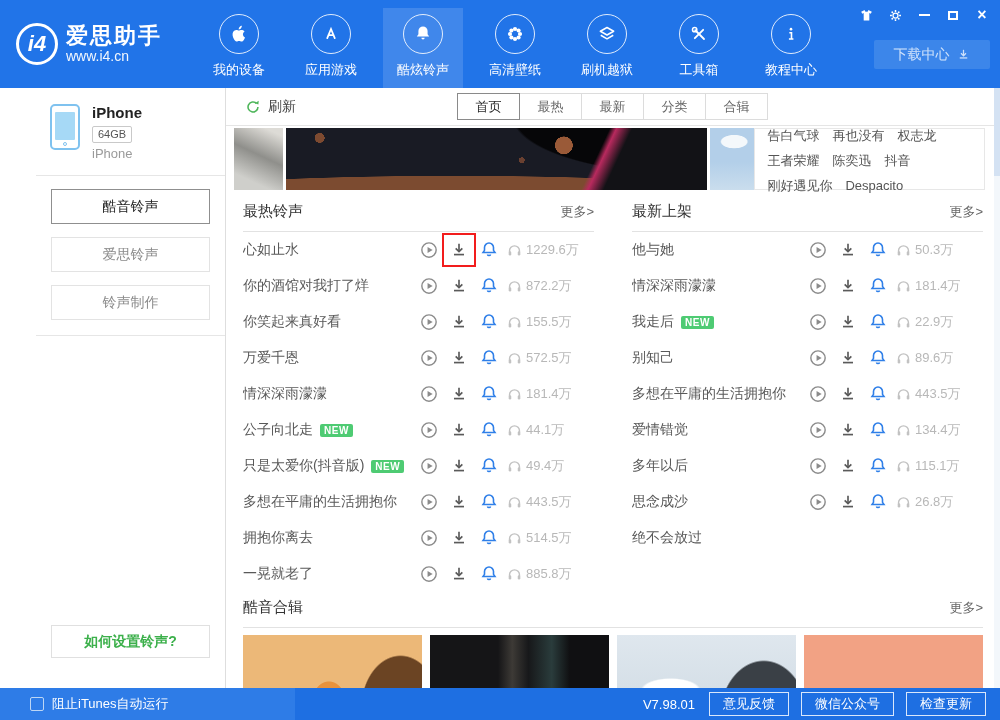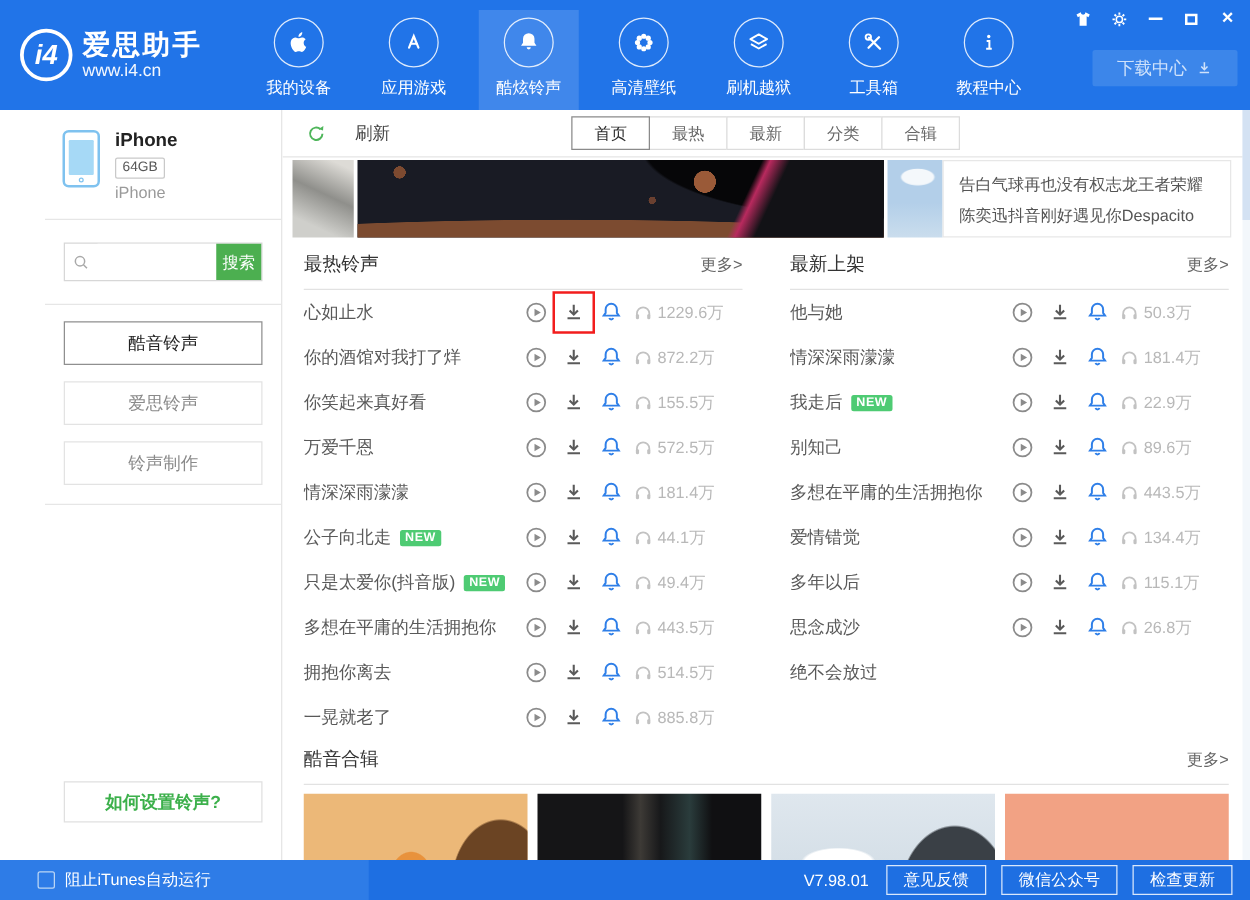--- a/index.html
+++ b/index.html
@@ -44,40 +44,40 @@
   .search-btn { width:36px; background:#4caf50; color:#fff; border:none; font-size:13px; cursor:pointer; font-family:inherit; flex:none; }
   .side-menu { padding:13px 15px 2px; border-bottom:1px solid #e6e6e6; }
   .smenu-btn { display:block; width:100%; height:35px; background:#fff; margin-bottom:13px; font-size:14px; cursor:pointer; font-family:inherit; border:1px solid #e3e3e3; color:#8a8a8a; }
   .smenu-btn.active { border:1px solid #8f8f8f; color:#222; }
   .side-fill { flex:1; }
   .help-btn { margin:0 15px 30px; height:33px; background:#fff; border:1px solid #e0e0e0; color:#3cb04b; font-size:14px; font-weight:bold; cursor:pointer; font-family:inherit; }
 
   
   .main { flex:1; overflow:hidden; display:flex; flex-direction:column; position:relative; background:#fff; }
   .toolbar { height:38px; flex:none; border-bottom:1px solid #e5e5e5; position:relative; display:flex; align-items:center; justify-content:center; }
-  .refresh { position:absolute; left:18px; top:0; bottom:0; display:flex; align-items:center; gap:22px; background:none; border:none; cursor:pointer; font-family:inherit; font-size:14px; color:#444; }
+  .refresh { position:absolute; left:18px; top:0; bottom:0; display:flex; align-items:center; gap:6px; background:none; border:none; cursor:pointer; font-family:inherit; font-size:14px; color:#444; }
   .tabs { display:flex; }
   .tab { width:63px; height:27px; border:1px solid #dcdcdc; margin-left:-1px; background:#fff; display:flex; align-items:center; justify-content:center; font-size:13px; color:#666; cursor:pointer; font-family:inherit; }
   .tab.active { border-color:#8a8a8a; color:#2b2b2b; position:relative; z-index:2; }
 
   .banner { height:62px; flex:none; margin:2px 15px 0 8px; display:flex; align-items:stretch; }
   .bn { cursor:pointer; }
   .bn-left { width:50px; background:linear-gradient(25deg,#cfcfcb 20%,#8f8f8b 55%,#dddbd6 90%); margin-right:3px; }
   .bn-main { width:432px; background:
       radial-gradient(9px 9px at 66% 28%, #9a5a38 97%, transparent),
       radial-gradient(5px 5px at 8% 16%, #7d4a30 97%, transparent),
       radial-gradient(3px 3px at 56% 52%, #6a4030 97%, transparent),
       linear-gradient(115deg, transparent 72%, #b82a5e 73.5%, #121216 77%),
       radial-gradient(75% 160% at 98% -18%, #060608 58%, transparent 59%),
       radial-gradient(145% 85% at 40% 132%, #7c4b30 64%, transparent 65%),
       #191b24; }
   .bn-right { width:46px; margin-left:3px; background:
       radial-gradient(14px 7px at 55% 22%, #f4f8fb 90%, transparent),
       linear-gradient(#b3cfe9 55%, #cadded); }
-  .hot-tags { margin-left:auto; width:236px; border:1px solid #e7e7e7; padding:7px 12px 5px; display:flex; flex-wrap:wrap; align-content:center; }
+  .hot-tags { margin-left:auto; width:236px; border:1px solid #e7e7e7; padding:7px 12px 5px; display:flex; flex-wrap:wrap; column-gap:13px; align-content:center; }
   .tag { font-size:13px; color:#555; line-height:25px; white-space:nowrap; cursor:pointer; }
 
   .cols { display:flex; gap:38px; padding:0 17px; margin-top:12px; flex:none; }
   .col { flex:1; min-width:0; }
   .sec-h { display:flex; align-items:center; padding-bottom:10px; border-bottom:1px solid #e2e2e2; }
   .sec-title { font-size:15px; color:#333; }
   .sec-more { margin-left:auto; font-size:13px; color:#666; cursor:pointer; text-decoration:none; }
   .row { height:36px; display:flex; align-items:center; }
   .rtitle { font-size:14px; color:#595959; white-space:nowrap; overflow:hidden; }
   .nbadge { margin-left:7px; background:#4ecb73; color:#fff; font-size:10px; border-radius:2px; padding:1px 4px; font-weight:bold; letter-spacing:.5px; }
@@ -303,31 +303,20 @@
         <div class="phone-ic">
             <div class="phone-scr"></div>
             <div class="phone-dot"></div>
           </div>
         <div class="dev-txt">
           <div class="dev-name">iPhone</div>
           <div><span class="dev-cap">64GB</span></div>
           <div class="dev-model">iPhone</div>
         </div>
       </div>
-      <div class="search-row">
-        <div class="search-box">
-          <span class="search-ic-wrap">
-              <svg class="ic" style="width:16px;height:16px">
-                <use href="#ic-search"></use>
-              </svg>
-            </span>
-          <input type="text" value="" style="">
-          <button class="search-btn">搜索</button>
-        </div>
-      </div>
       <div class="side-menu">
         <button class="smenu-btn active">酷音铃声</button>
         <button class="smenu-btn">爱思铃声</button>
         <button class="smenu-btn">铃声制作</button>
       </div>
       <div class="side-fill"></div>
       <button class="help-btn">如何设置铃声?</button>
     </div>
 
     <div class="main">

